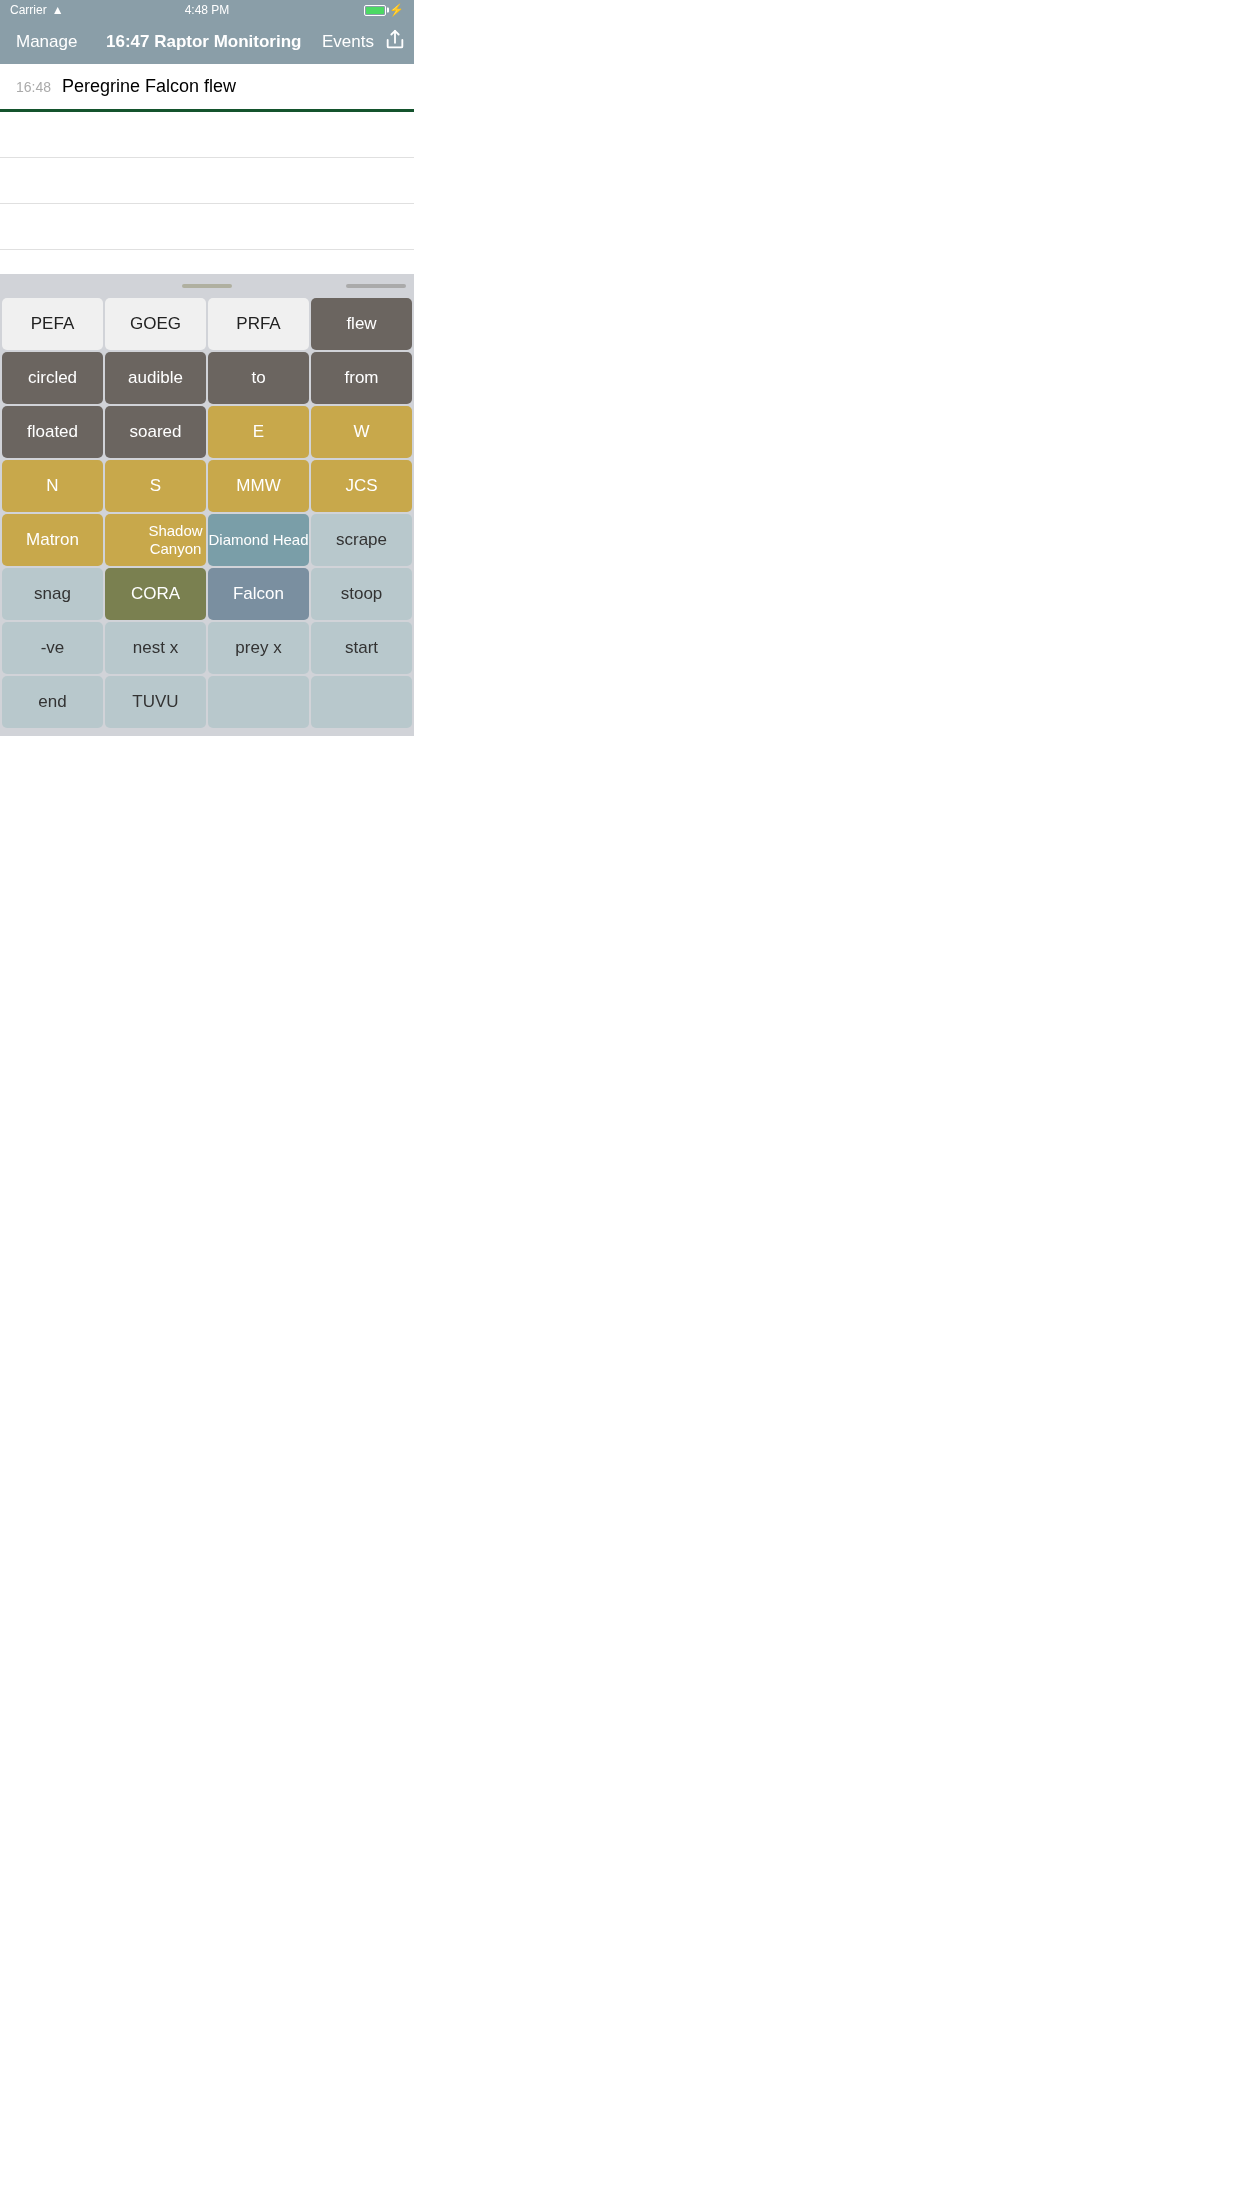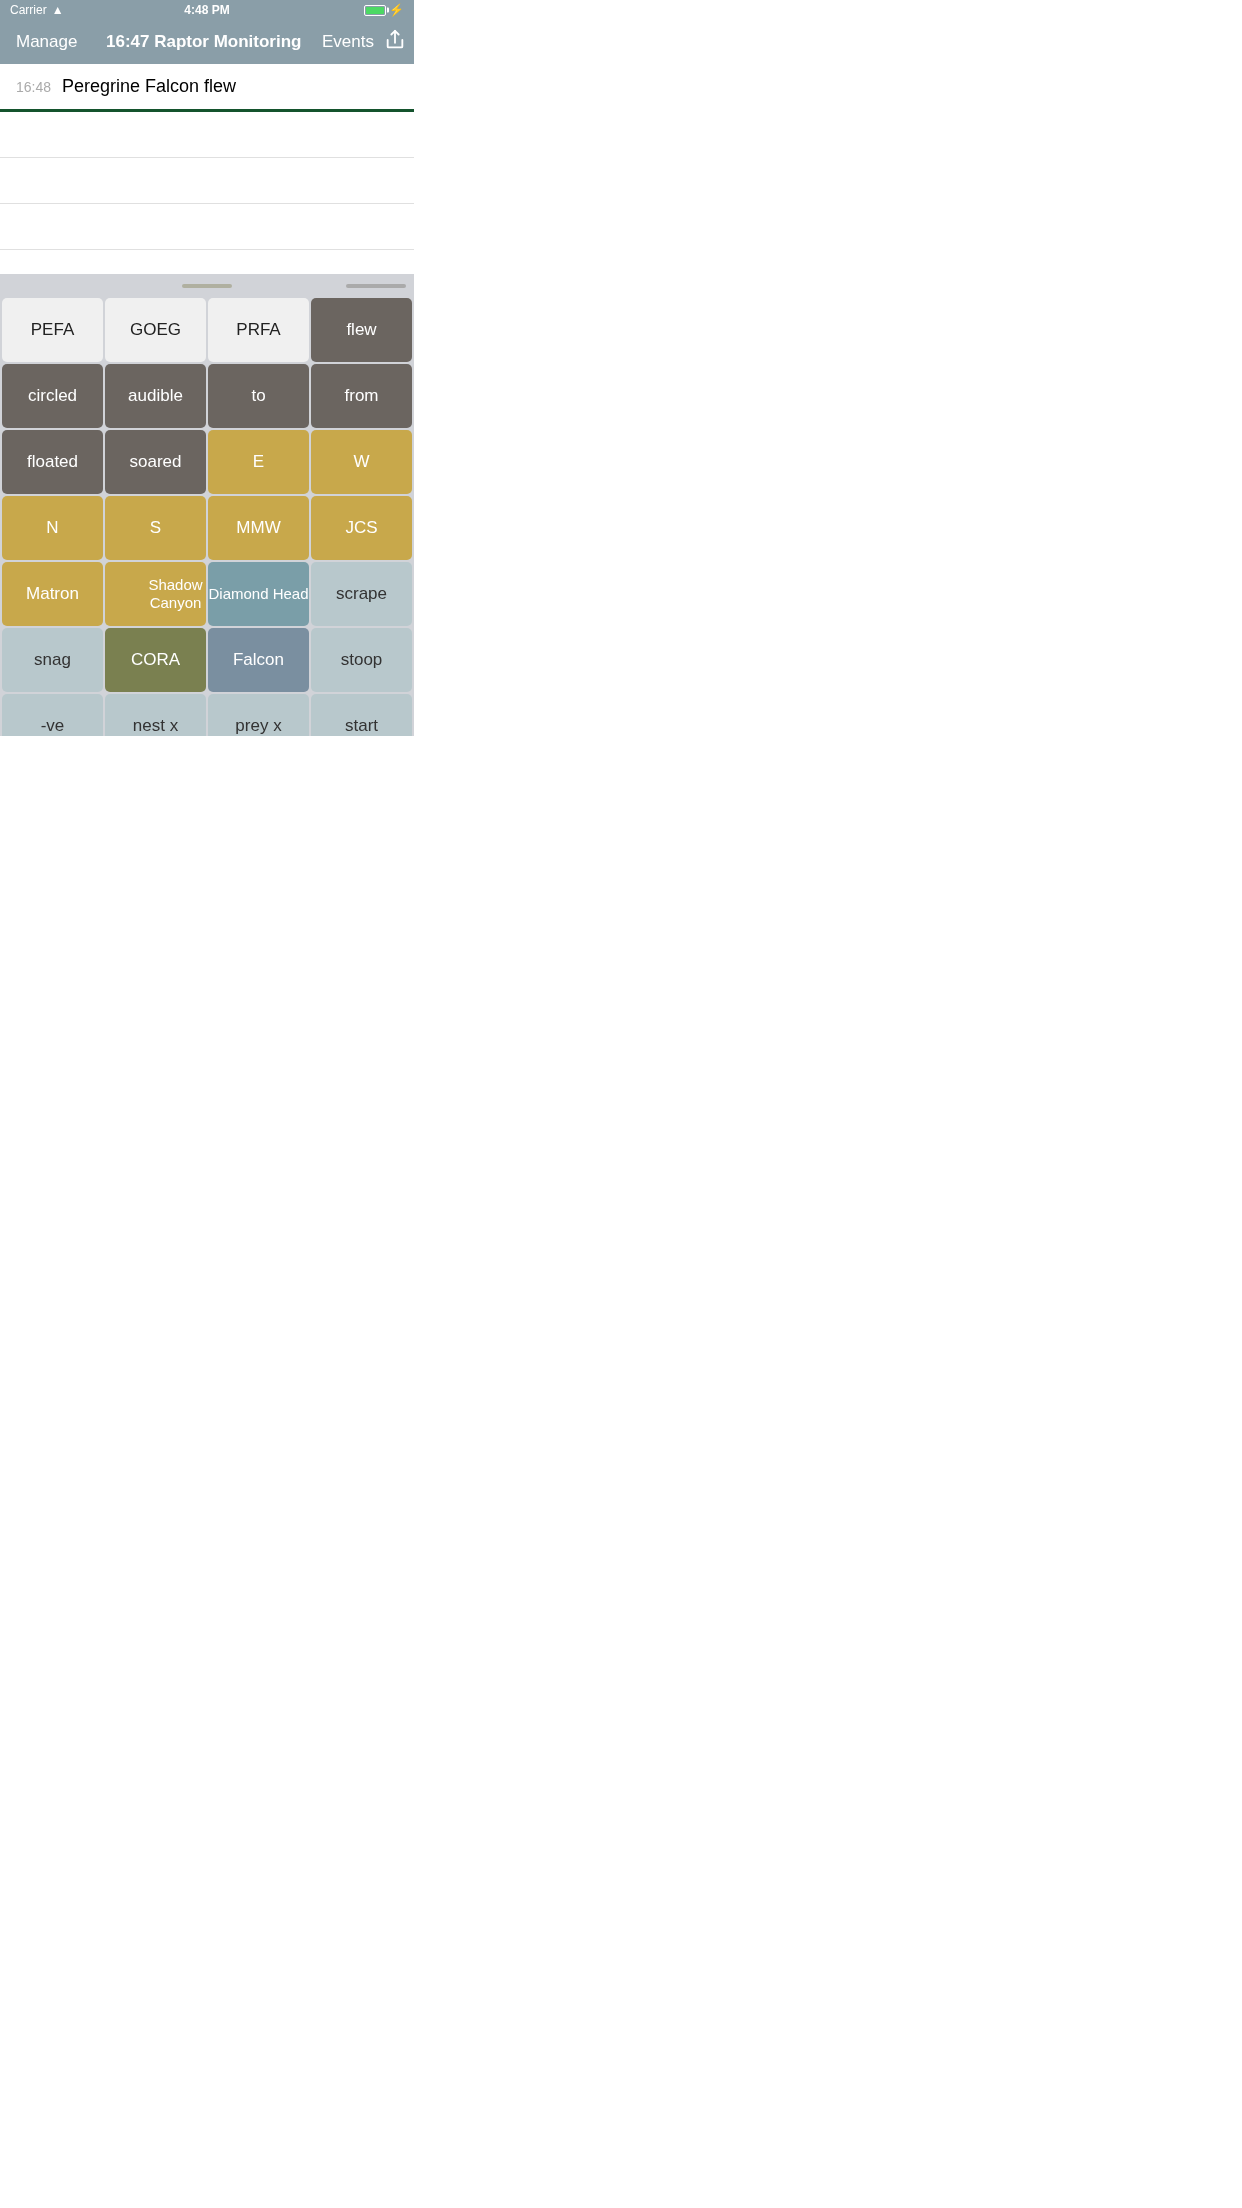--- a/index.html
+++ b/index.html
@@ -19,21 +19,21 @@
       height: 20px;
       display: flex;
       align-items: center;
       justify-content: space-between;
       padding: 0 10px;
       font-size: 12px;
       color: #fff;
       font-weight: 500;
     }
     .status-left { display: flex; align-items: center; gap: 5px; }
-    .status-center { position: absolute; left: 50%; transform: translateX(-50%); font-size: 12px; color: #fff; font-weight: 700; }
+    .status-center { position: absolute; left: 50%; transform: translateX(-50%); font-size: 12px; color: #fff; font-weight: 400; }
     .status-right { display: flex; align-items: center; gap: 3px; }
     .battery-icon {
       width: 22px; height: 11px;
       border: 1.5px solid #fff;
       border-radius: 2px;
       position: relative;
       display: inline-flex;
       align-items: center;
       padding: 1px;
     }
@@ -188,21 +188,21 @@
     }
 
     
     .key-grid {
       display: grid;
       grid-template-columns: repeat(4, 1fr);
       gap: 2px;
       padding: 0 2px;
     }
     .key {
-      height: 64px;
+      height: 52px;
       display: flex;
       align-items: center;
       justify-content: center;
       border-radius: 5px;
       font-size: 17px;
       font-weight: 500;
       cursor: pointer;
       text-align: center;
       line-height: 1.2;
     }

